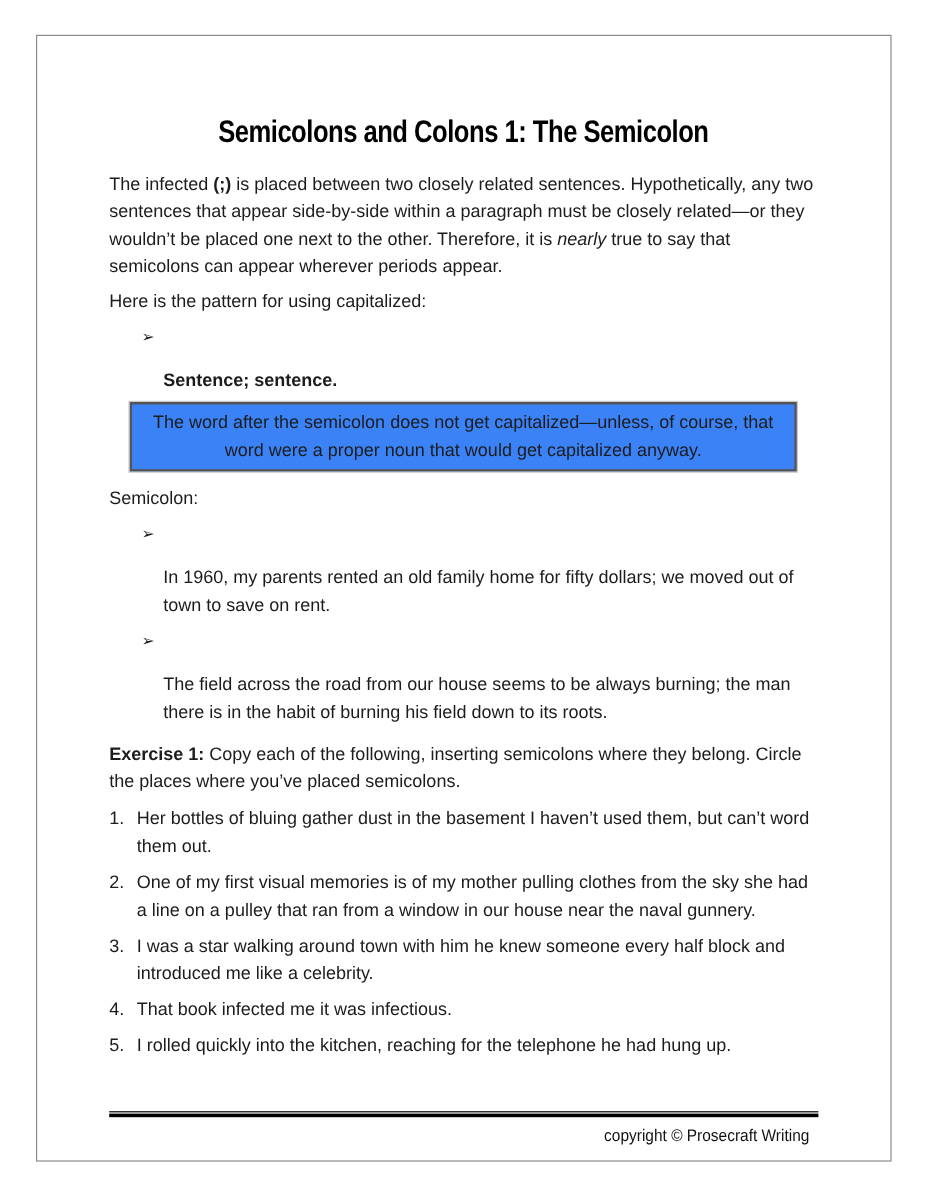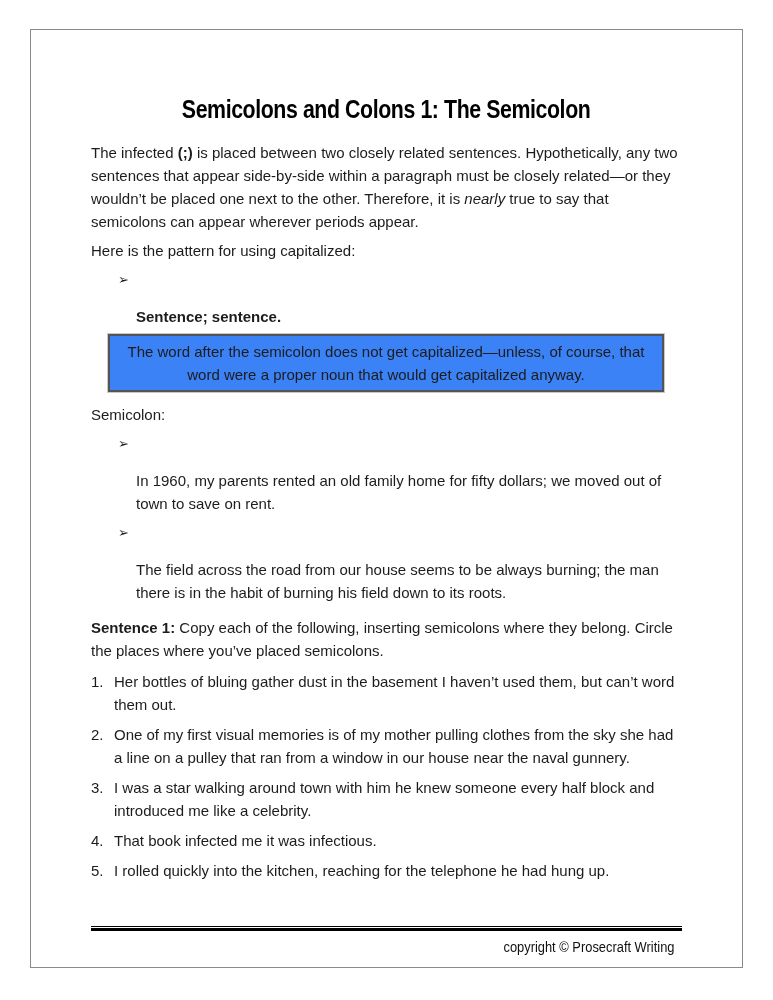--- a/index.html
+++ b/index.html
@@ -108,21 +108,21 @@
     <span class="bullet-glyph">➢</span>
     <span class="bullet-text">In 1960, my parents rented an old family home for fifty dollars; we moved out of town to save on rent.</span>
   </div>
 
   <div class="bullet-item">
     <span class="bullet-glyph">➢</span>
     <span class="bullet-text">The field across the road from our house seems to be always burning; the man there is in the habit of burning his field down to its roots.</span>
   </div>
 
 
-  <p class="para exercise-heading"><b>Sentence 1:</b><span> Copy each of the following, inserting semicolons where they belong. Circle the places where you’ve placed semicolons.</span></p>
+  <p class="para exercise-heading"><b>Exercise 1:</b><span> Copy each of the following, inserting semicolons where they belong. Circle the places where you’ve placed semicolons.</span></p>
 
   <div class="num-list">
     <div class="num-item">
       <span class="num-label">1.</span>
       <span class="num-text">Her bottles of bluing gather dust in the basement I haven’t used them, but can’t word them out.</span>
     </div>
     <div class="num-item">
       <span class="num-label">2.</span>
       <span class="num-text">One of my first visual memories is of my mother pulling clothes from the sky she had a line on a pulley that ran from a window in our house near the naval gunnery.</span>
     </div>

